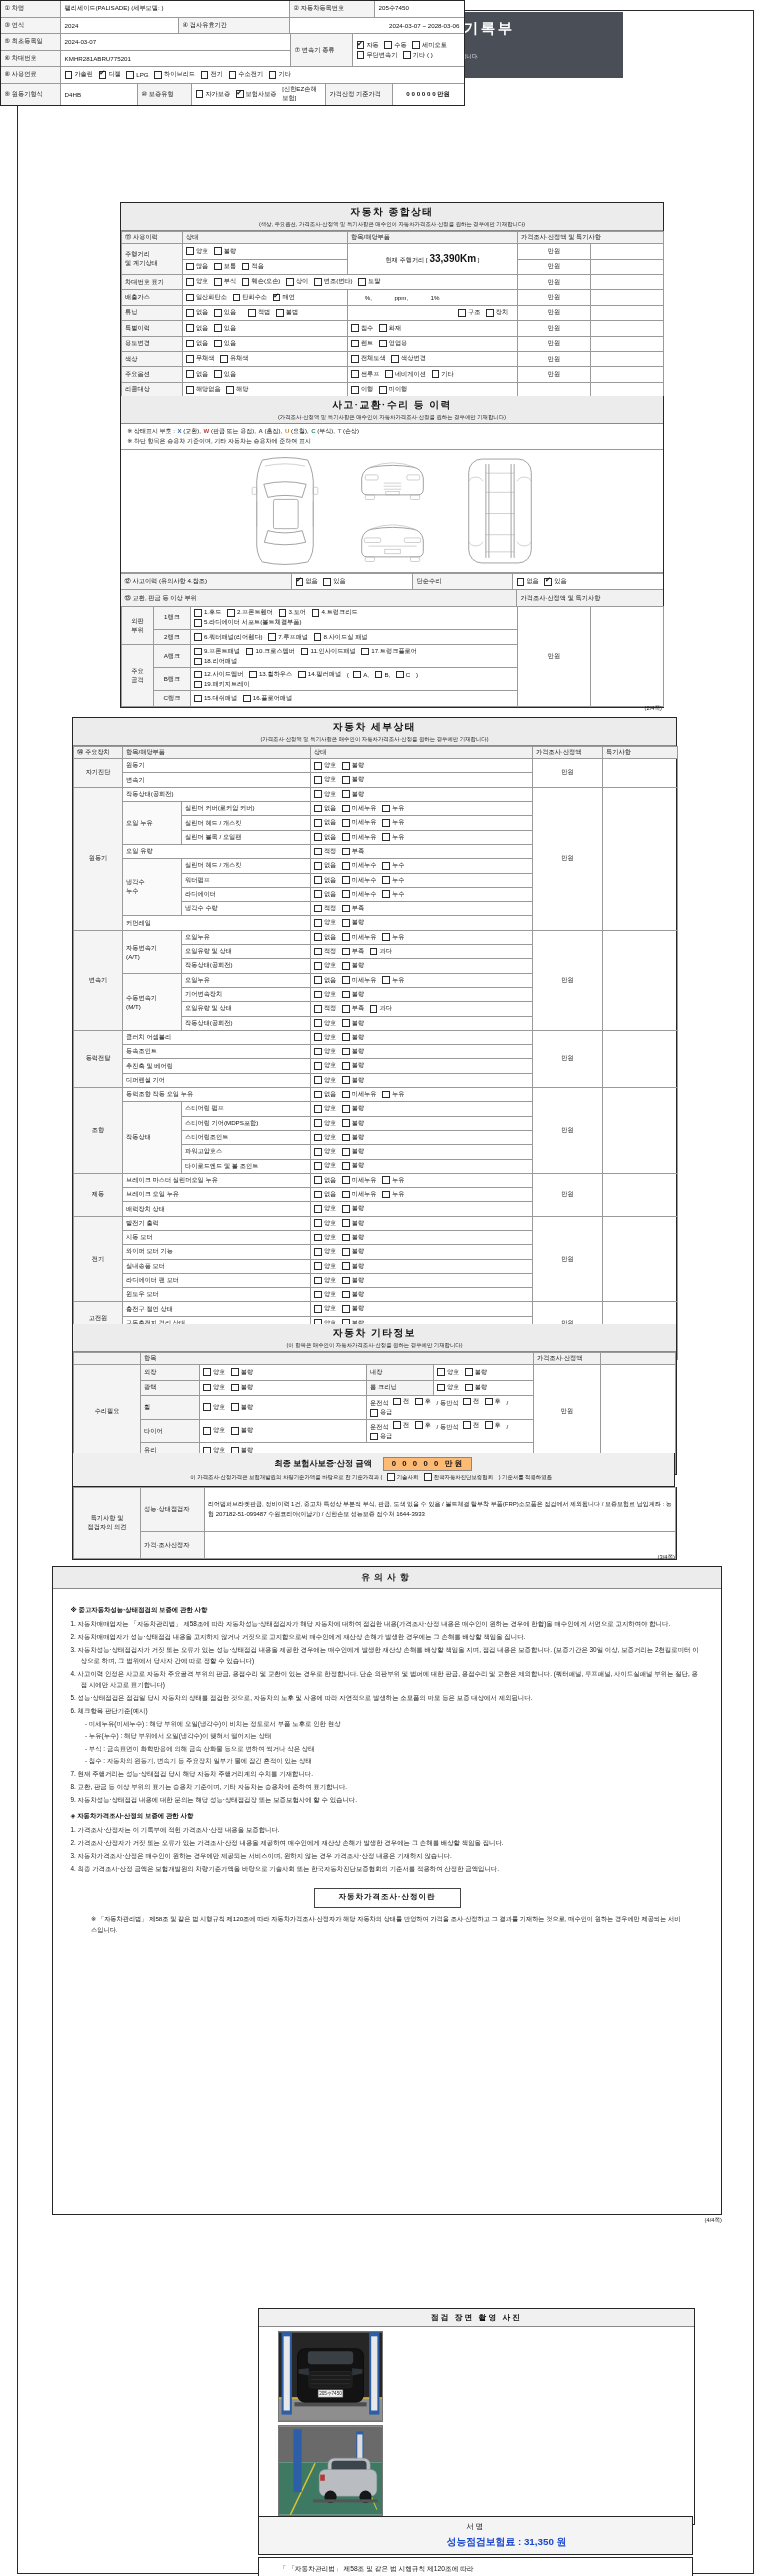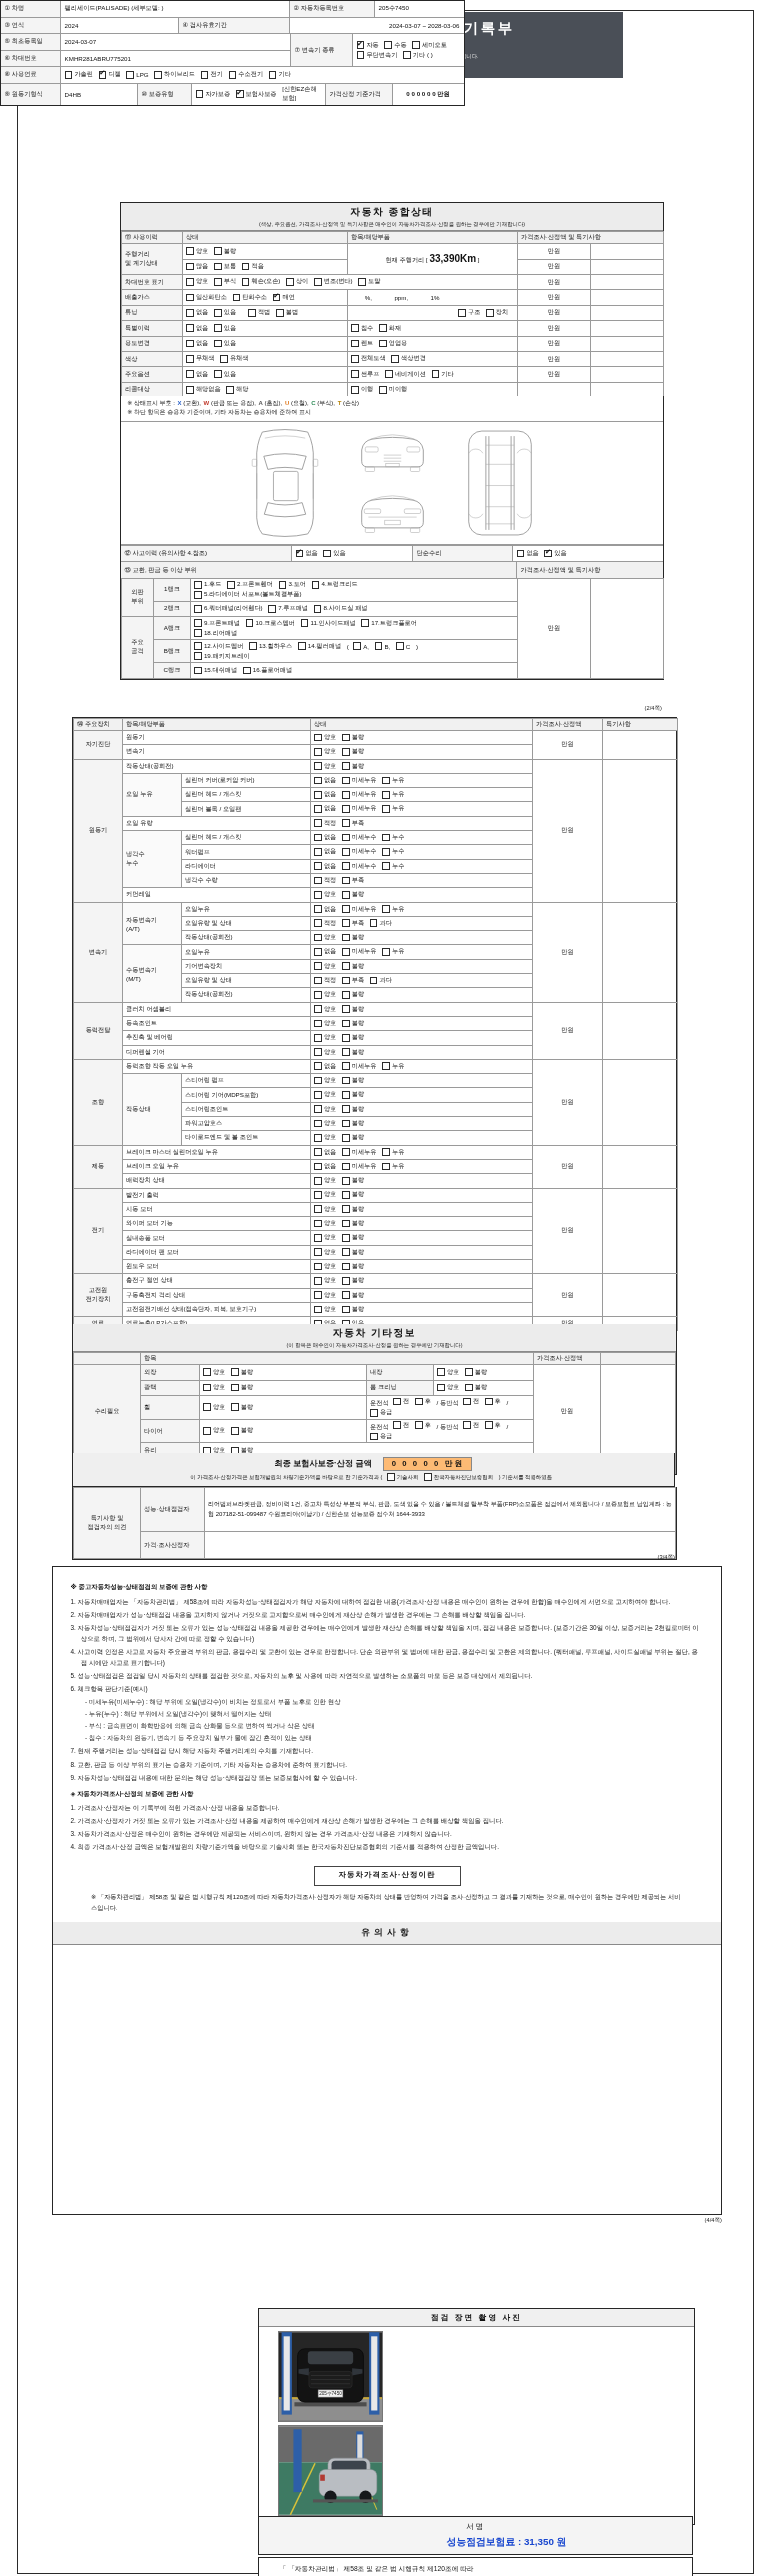--- a/index.html
+++ b/index.html
@@ -437,20 +437,24 @@
               <span class="cbl">미이행</span>
             </span></td>
       <td></td>
       <td></td>
     </tr>
   </tbody>
     </table>
 </div>
 
 <div id="accident-sec" class="abs sec">
+  <div class="sec-head">
+    <div class="st">사고·교환·수리 등 이력</div>
+    <div class="ss">(가격조사·산정액 및 특기사항은 매수인이 자동차가격조사·산정을 원하는 경우에만 기재합니다)</div>
+  </div>
   <div class="note-area">
     <div id="legend-line"><span>※ 상태표시 부호 : </span><span class="legend-k" style="color: rgb(43, 98, 201);">X</span><span> (교환), </span><span class="legend-k" style="color: rgb(192, 57, 43);">W</span><span> (판금 또는 용접), </span><span class="legend-k" style="color: rgb(85, 85, 85);">A</span><span> (흠집), </span><span class="legend-k" style="color: rgb(224, 122, 31);">U</span><span> (요철), </span><span class="legend-k" style="color: rgb(46, 139, 87);">C</span><span> (부식), </span><span class="legend-k" style="color: rgb(184, 134, 11);">T</span><span> (손상) </span></div>
     <div>※ 하단 항목은 승용차 기준이며, 기타 자동차는 승용차에 준하여 표시</div>
   </div>
   <div id="diagram-area">
     <svg width="82" height="116" viewBox="0 0 160 230">
       <path class="car-outline" d="M35,14 Q80,4 125,14 Q138,40 136,70 L136,170 Q138,200 125,216 Q80,226 35,216 Q22,200 24,170 L24,70 Q22,40 35,14 Z"></path>
       <path class="car-thin" d="M40,26 Q80,17 120,26"></path>
       <path class="car-outline" d="M38,62 Q80,52 122,62 L114,88 Q80,80 46,88 Z"></path>
       <rect class="car-outline" x="46" y="92" width="68" height="58" rx="4" transform="translate(24,0) scale(0.72,1)"></rect>
@@ -661,20 +665,24 @@
               </span>
             </div>
           </td>
         </tr>
       </tbody>
   </table>
 </div>
 <div id="marker2" class="abs marker">(2/4쪽)</div>
 
 <div id="detail-sec" class="abs sec">
+  <div class="sec-head">
+    <div class="st">자동차 세부상태</div>
+    <div class="ss">(가격조사·산정액 및 특기사항은 매수인이 자동차가격조사·산정을 원하는 경우에만 기재합니다)</div>
+  </div>
   <table id="detail-table">
     <colgroup>
         <col style="width:49px">
         <col style="width:59px">
         <col style="width:129px">
         <col style="width:222px">
         <col style="width:70px">
         <col style="width:75px">
       </colgroup>
     <tbody>
@@ -1374,20 +1382,21 @@
     <tr>
       <td class="lblc prl" style="height:24px">가격·조사산정자</td>
       <td class="remark-text"></td>
     </tr>
   </tbody>
     </table>
 </div>
 <div id="marker3" class="abs marker">(3/4쪽)</div>
 
 <div id="notice-sec" class="abs sec">
+  <div id="notice-head">유의사항</div>
   <div id="notice-body">
       <div class="n-sec-title">※ 중고자동차성능·상태점검의 보증에 관한 사항</div>
       <div class="n-item">1.  자동차매매업자는 「자동차관리법」 제58조에 따라 자동차성능·상태점검자가 해당 자동차에 대하여 점검한 내용(가격조사·산정 내용은 매수인이 원하는 경우에 한함)을 매수인에게 서면으로 고지하여야 합니다.</div>
       <div class="n-item">2.  자동차매매업자가 성능·상태점검 내용을 고지하지 않거나 거짓으로 고지함으로써 매수인에게 재산상 손해가 발생한 경우에는 그 손해를 배상할 책임을 집니다.</div>
       <div class="n-item">3.  자동차성능·상태점검자가 거짓 또는 오류가 있는 성능·상태점검 내용을 제공한 경우에는 매수인에게 발생한 재산상 손해를 배상할 책임을 지며, 점검 내용은 보증합니다. (보증기간은 30일 이상, 보증거리는 2천킬로미터 이상으로 하며, 그 범위에서 당사자 간에 따로 정할 수 있습니다)</div>
       <div class="n-item">4.  사고이력 인정은 사고로 자동차 주요골격 부위의 판금, 용접수리 및 교환이 있는 경우로 한정합니다. 단순 외판부위 및 범퍼에 대한 판금, 용접수리 및 교환은 제외합니다. (쿼터패널, 루프패널, 사이드실패널 부위는 절단, 용접 시에만 사고로 표기합니다)</div>
       <div class="n-item">5.  성능·상태점검은 점검일 당시 자동차의 상태를 점검한 것으로, 자동차의 노후 및 사용에 따라 자연적으로 발생하는 소모품의 마모 등은 보증 대상에서 제외됩니다.</div>
       <div class="n-item">6.  체크항목 판단기준(예시)</div>
       <div class="n-sub">- 미세누유(미세누수) : 해당 부위에 오일(냉각수)이 비치는 정도로서 부품 노후로 인한 현상</div>
       <div class="n-sub">- 누유(누수) : 해당 부위에서 오일(냉각수)이 맺혀서 떨어지는 상태</div>
@@ -1397,21 +1406,20 @@
       <div class="n-item">8.  교환, 판금 등 이상 부위의 표기는 승용차 기준이며, 기타 자동차는 승용차에 준하여 표기합니다.</div>
       <div class="n-item">9.  자동차성능·상태점검 내용에 대한 문의는 해당 성능·상태점검장 또는 보증보험사에 할 수 있습니다.</div>
       <div class="n-sec-title">◈ 자동차가격조사·산정의 보증에 관한 사항</div>
       <div class="n-item">1.  가격조사·산정자는 이 기록부에 적힌 가격조사·산정 내용을 보증합니다.</div>
       <div class="n-item">2.  가격조사·산정자가 거짓 또는 오류가 있는 가격조사·산정 내용을 제공하여 매수인에게 재산상 손해가 발생한 경우에는 그 손해를 배상할 책임을 집니다.</div>
       <div class="n-item">3.  자동차가격조사·산정은 매수인이 원하는 경우에만 제공되는 서비스이며, 원하지 않는 경우 가격조사·산정 내용은 기재하지 않습니다.</div>
       <div class="n-item">4.  최종 가격조사·산정 금액은 보험개발원의 차량기준가액을 바탕으로 기술사회 또는 한국자동차진단보증협회의 기준서를 적용하여 산정한 금액입니다.</div>
       <div id="mini-box-wrap"><div id="mini-box">자동차가격조사·산정이란</div></div>
       <div id="mini-text">※ 「자동차관리법」 제58조 및 같은 법 시행규칙 제120조에 따라 자동차가격조사·산정자가 해당 자동차의 상태를 반영하여 가격을 조사·산정하고 그 결과를 기재하는 것으로, 매수인이 원하는 경우에만 제공되는 서비스입니다.</div>
     </div>
-  <div id="notice-head">유의사항</div>
 </div>
 <div id="marker4" class="abs marker">(4/4쪽)</div>
 
 <div id="photo-sec" class="abs sec">
   <div id="photo-head">점검 장면 촬영 사진</div>
   <div id="photo-body">
     <svg class="photo" viewBox="0 0 200 172">
       <rect x="0" y="0" width="200" height="172" fill="#262626"></rect>
       <rect x="0" y="128" width="200" height="44" fill="#8e8e8e"></rect>
       <rect x="0" y="126" width="200" height="4" fill="#c7a93f"></rect>

